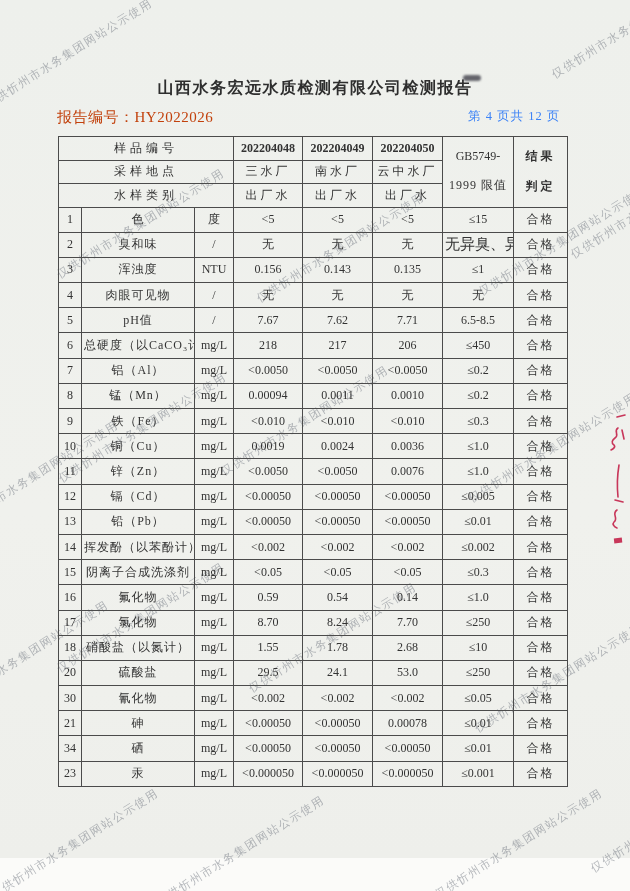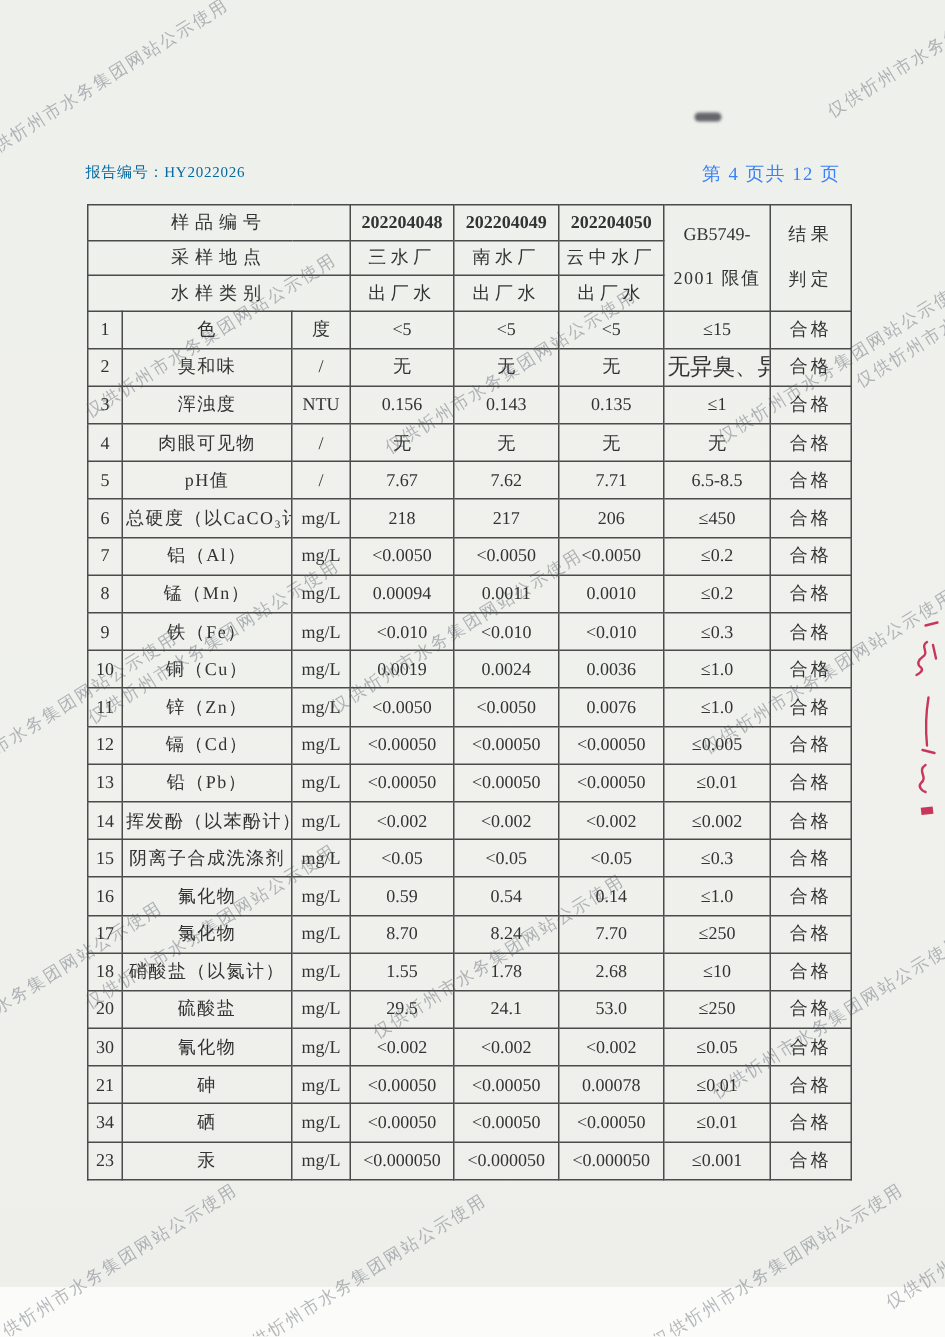--- a/index.html
+++ b/index.html
@@ -15,21 +15,21 @@
   .paper{
     position:absolute;left:0;top:0;width:630px;height:858px;
     background:linear-gradient(180deg,#eef0ec 0%,#f0f1ed 60%,#eeefeb 100%);
   }
   .doc-title{
     position:absolute;left:0;top:78px;width:630px;
     text-align:center;font-size:16px;font-weight:bold;color:#2e2e2e;
     letter-spacing:1.5px;
   }
   .report-no{
-    position:absolute;left:57px;top:108px;font-size:10px;color:#0369a1;
+    position:absolute;left:57px;top:108px;font-size:15px;color:#c2410c;
     letter-spacing:.5px;
   }
   .page-indicator{
     position:absolute;left:468px;top:108px;font-size:12.5px;color:#3b82f6;
     letter-spacing:1px;
   }
   .smudge{
     position:absolute;left:463px;top:75px;width:18px;height:6px;
     background:rgba(55,55,65,.75);border-radius:3px;filter:blur(1px);
   }
@@ -44,21 +44,21 @@
     padding:0 2px;overflow:hidden;white-space:nowrap;
   }
   thead tr{height:23.5px;}
   tbody tr{height:25.2px;}
   td.hlabel{letter-spacing:4px;}
   td.hval{font-size:12px;letter-spacing:0;font-weight:bold;}
   td.hplant{letter-spacing:3px;}
   .twoline{display:flex;flex-direction:column;justify-content:center;gap:13px;align-items:center;}
   .twoline .l2{letter-spacing:1px;}
   td.gbcell{font-size:12px;}
-  td.rescell{letter-spacing:3px;}
+  td.rescell{letter-spacing:3px;font-weight:bold;}
   td.item{text-align:left;padding-left:7px;letter-spacing:1px;}
   td.limit.small{font-size:15px;letter-spacing:0;}
   td.result{letter-spacing:2px;}
   td.unit{font-size:11.5px;}
   td.val{font-size:12px;}
   .wm{
     position:absolute;font-size:11.5px;color:rgba(122,128,137,.55);
     white-space:nowrap;letter-spacing:1.5px;
     transform:rotate(-32deg);transform-origin:left center;
     pointer-events:none;
@@ -83,20 +83,21 @@
   <div class="wm" style="left:470px;top:492px">仅供忻州市水务集团网站公示使用</div>
   <div class="wm" style="left:-58px;top:700px">仅供忻州市水务集团网站公示使用</div>
   <div class="wm" style="left:58px;top:662px">仅供忻州市水务集团网站公示使用</div>
   <div class="wm" style="left:250px;top:682px">仅供忻州市水务集团网站公示使用</div>
   <div class="wm" style="left:476px;top:722px">仅供忻州市水务集团网站公示使用</div>
   <div class="wm" style="left:-8px;top:888px">仅供忻州市水务集团网站公示使用</div>
   <div class="wm" style="left:158px;top:895px">仅供忻州市水务集团网站公示使用</div>
   <div class="wm" style="left:436px;top:888px">仅供忻州市水务集团网站公示使用</div>
   <div class="wm" style="left:592px;top:862px">仅供忻州市水务集团网站公示使用</div>
 
+  <div class="doc-title">山西水务宏远水质检测有限公司检测报告</div>
   <div class="report-no">报告编号：HY2022026</div>
   <div class="page-indicator">第 4 页共 12 页</div>
   <div class="smudge"></div>
 
   <table class="report">
     <colgroup>
       <col style="width:23px">
         <col style="width:113px">
         <col style="width:39px">
       <col style="width:69px">
@@ -107,21 +108,21 @@
     </colgroup>
     <thead>
       <tr>
         <td colspan="3" class="hlabel">样品编号</td>
         <td class="hval">202204048</td>
         <td class="hval">202204049</td>
         <td class="hval">202204050</td>
         <td rowspan="3" class="gbcell">
           <div class="twoline">
             <span>GB5749-</span>
-            <span class="l2">2001 限值</span>
+            <span class="l2">1999 限值</span>
           </div>
         </td>
         <td rowspan="3" class="rescell">
           <div class="twoline">
             <span>结果</span>
             <span>判定</span>
           </div>
         </td>
       </tr>
       <tr>

